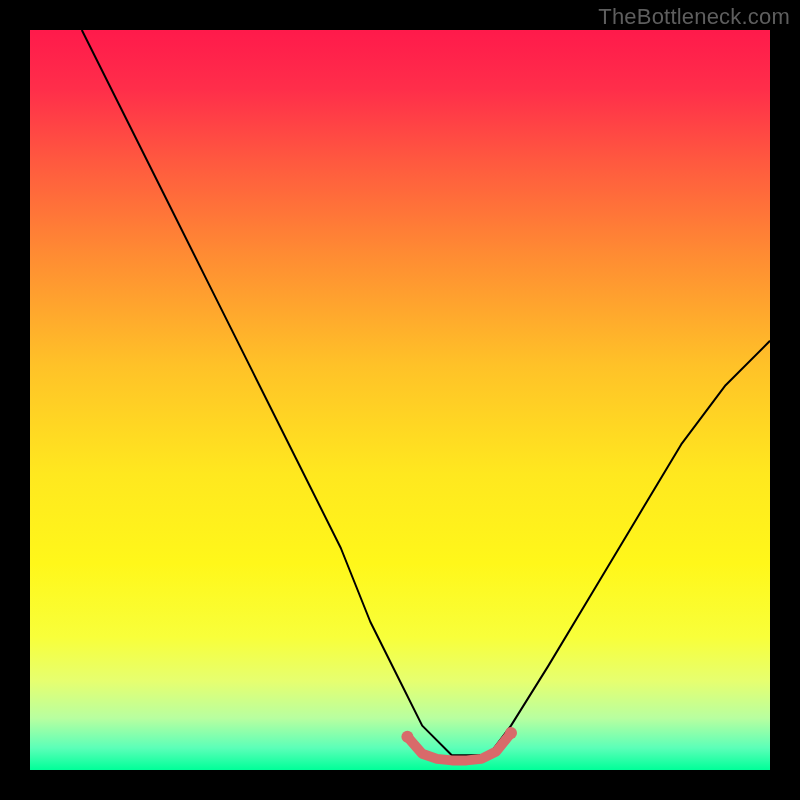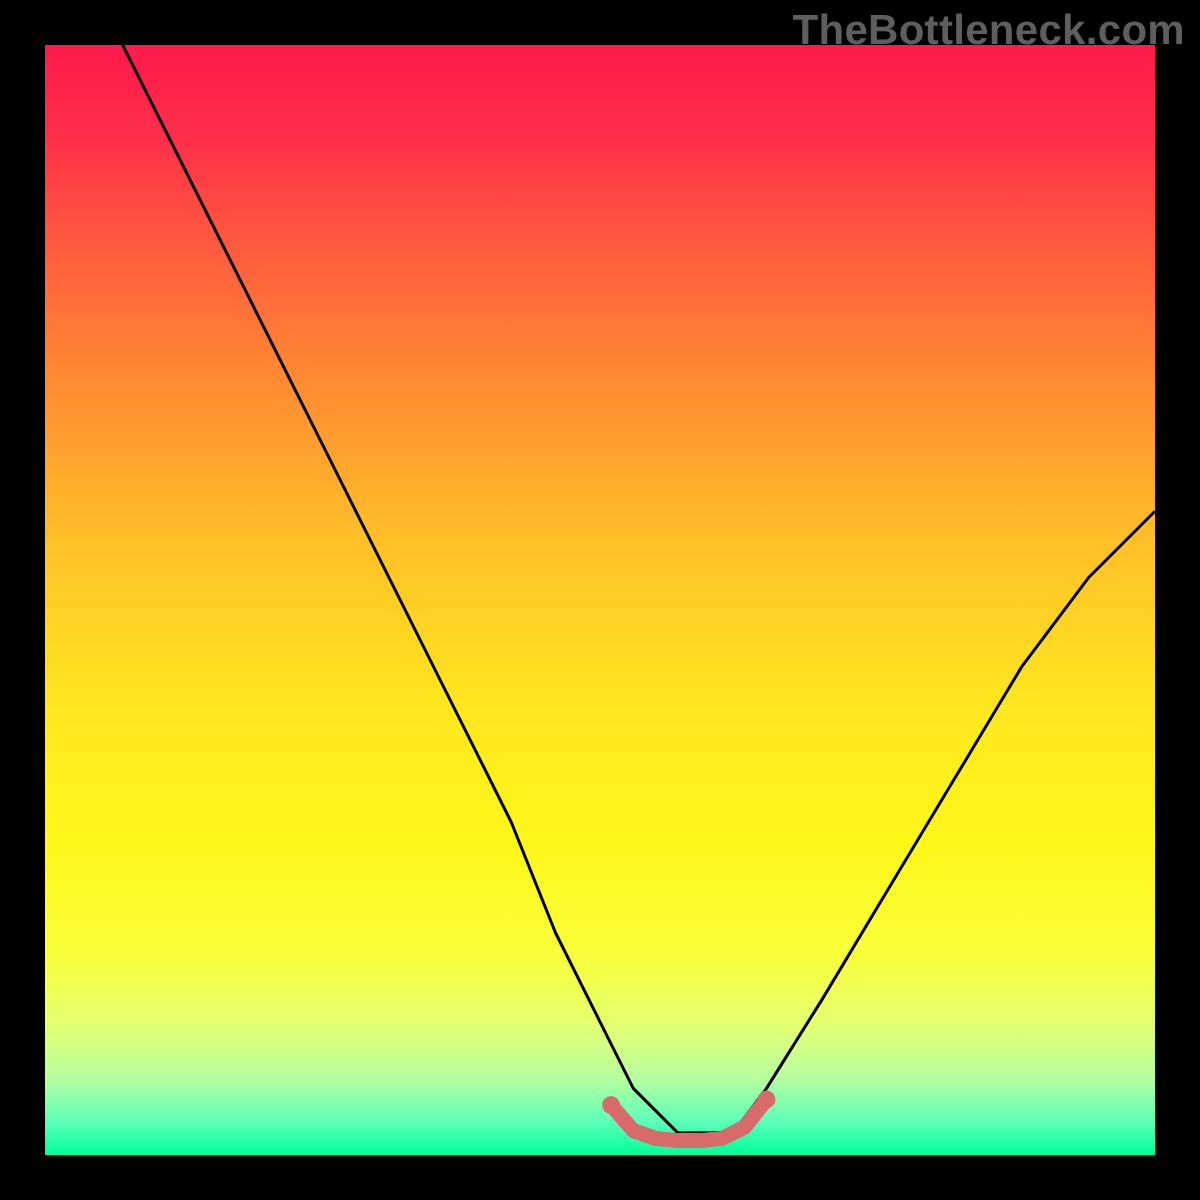--- a/index.html
+++ b/index.html
@@ -24,22 +24,22 @@
     top: 30px;
     left: 30px;
     width: 740px;
     height: 740px;
   }
   .watermark {
     position: absolute;
     top: 4px;
     right: 10px;
     color: #5e5e5e;
-    font-size: 28px;
-    font-weight: 700;
+    font-size: 22px;
+    font-weight: 400;
     letter-spacing: 0.2px;
   }
 </style>
 </head>
 <body>
 
 <div class="frame">
 
   <div class="watermark">TheBottleneck.com</div>
 

